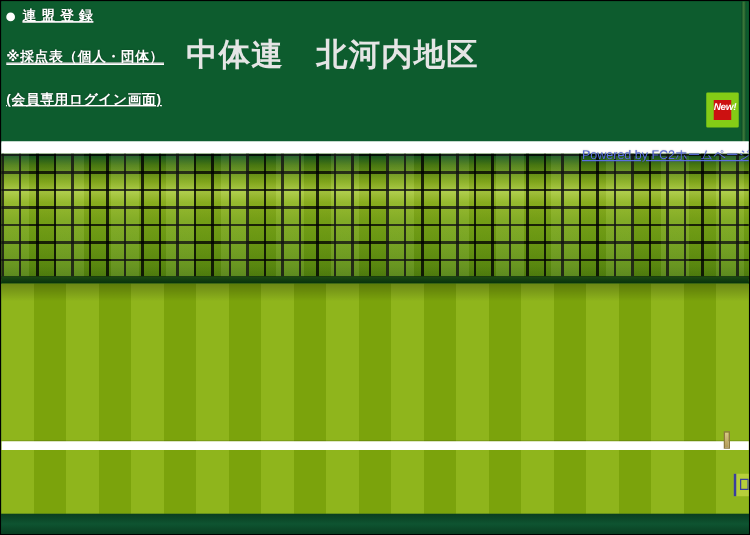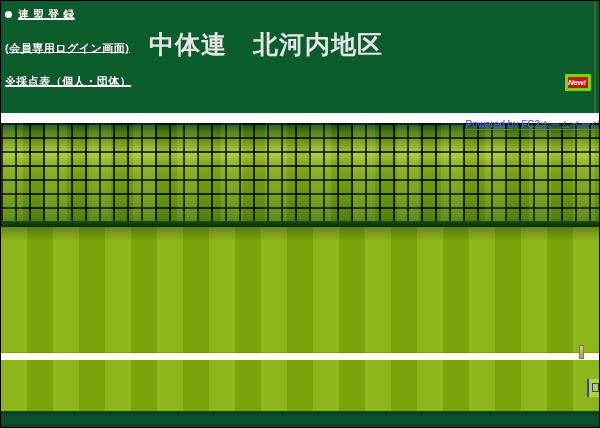--- a/index.html
+++ b/index.html
@@ -87,23 +87,23 @@
   .title-line-2 {
     padding-left: 110px;
   }
 
   
   .new-badge {
     position: absolute;
     left: 564px;
     top: 73px;
     width: 26px;
-    height: 17px;
+    height: 28px;
     background: #cc1111;
-    border: 3px solid #84cc16;
+    border: 6px solid #84cc16;
     border-radius: 1px;
     color: #ffffff;
     font-size: 8px;
     font-weight: bold;
     line-height: 12px;
     text-align: left;
     letter-spacing: -0.3px;
     box-sizing: border-box;
     font-style: italic;
     cursor: pointer;
@@ -270,26 +270,26 @@
 <div class="page">
 
   <div class="header">
 
     <div class="menu">
 
       <a class="menu-link menu-row-1">
         <span class="bullet-dot"></span><span class="label">連 盟 登 録</span>
       </a>
 
+      <a class="menu-link menu-row-3">
+        <span class="label">※採点表（個人・団体）</span>
+      </a>
+
       <a class="menu-link menu-row-2">
         <span class="label">(会員専用ログイン画面)</span>
-      </a>
-
-      <a class="menu-link menu-row-3">
-        <span class="label">※採点表（個人・団体）</span>
       </a>
 
     </div>
 
     <div class="title-block">
       <div class="title-line-1">中体連　北河内地区</div>
     </div>
 
     <div class="new-badge">New!</div>
 

